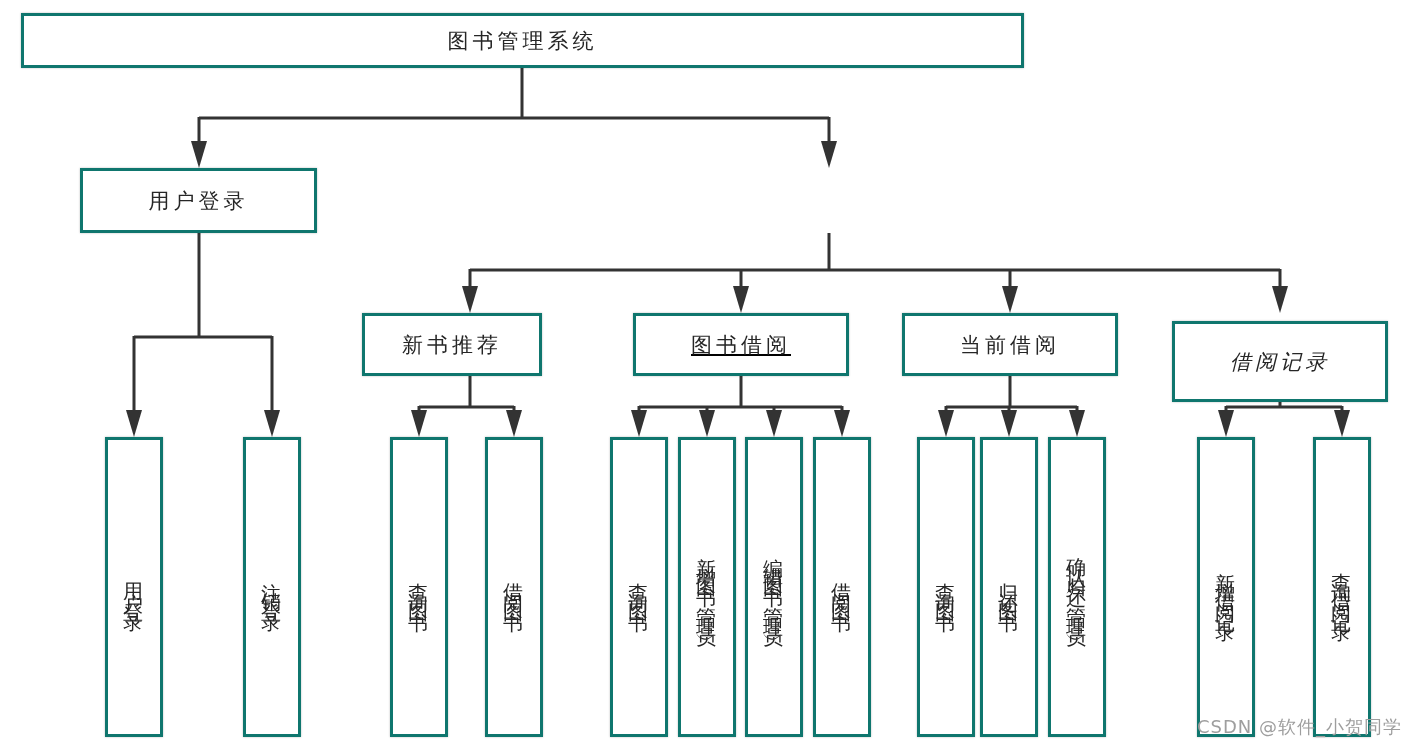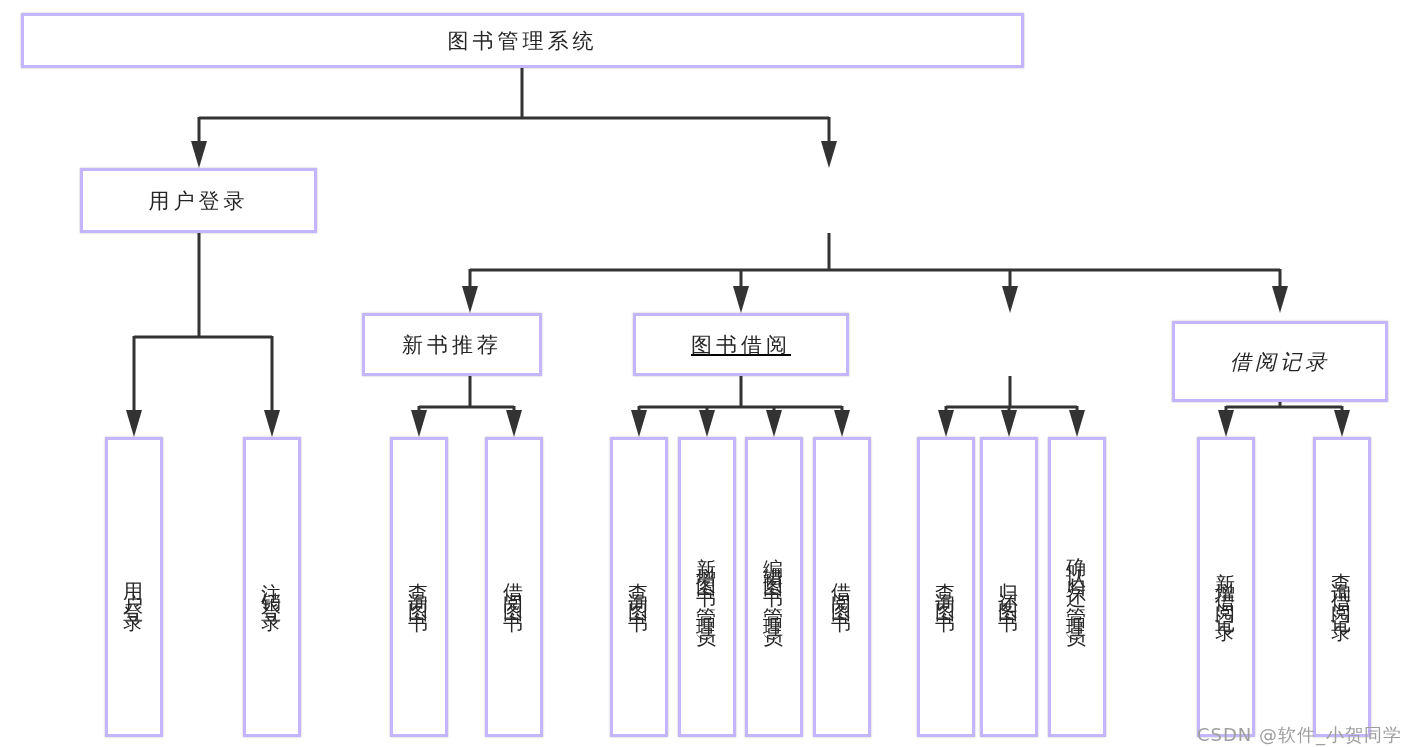--- a/index.html
+++ b/index.html
@@ -1,20 +1,20 @@
 <!DOCTYPE html>
 <html><head>
 <meta charset="utf-8">
 <style>
   html,body{margin:0;padding:0;background:#fff;}
   body{font-family:"DejaVu Sans","Liberation Sans",sans-serif;}
   #canvas{position:relative;width:1405px;height:747px;background:#ffffff;overflow:hidden;}
   #connector-svg{position:absolute;left:0;top:0;z-index:0;pointer-events:none;}
   .box{
-    position:absolute;background:#ffffff;border:3px solid #c4b5fd;box-sizing:border-box;
+    position:absolute;background:#ffffff;border:3px solid #0f766e;box-sizing:border-box;
     display:flex;align-items:center;justify-content:center;z-index:1;
     box-shadow:0 0 2px rgba(0,0,0,0.25);
   }
   .box .lbl{font-size:21px;letter-spacing:4px;color:#262626;white-space:nowrap;}
   .leaf .lbl{
     writing-mode:vertical-rl;text-orientation:mixed;
     font-size:20px;letter-spacing:10px;white-space:nowrap;
   }
   
   .root{left:21px;top:13px;width:1003px;height:55px;}
@@ -25,21 +25,21 @@
   .l3c{left:902px;top:313px;width:216px;height:63px;}
   .l3d{left:1172px;top:321px;width:216px;height:81px;font-style:italic;}
   
   .leaf{top:437px;width:58px;height:300px;}
   .u1{left:105px;} .u2{left:243px;}
   .n1{left:390px;} .n2{left:485px;}
   .b1{left:610px;} .b2{left:678px;} .b3{left:745px;} .b4{left:813px;}
   .c1{left:917px;} .c2{left:980px;} .c3{left:1048px;}
   .r1{left:1197px;} .r2{left:1313px;}
   .watermark{
-    position:absolute;right:3px;bottom:0;z-index:2;
+    position:absolute;right:3px;bottom:8px;z-index:2;
     font-size:18px;letter-spacing:1px;color:#9e9e9e;white-space:nowrap;
   }
 </style>
 </head>
 <body>
 
 <div id="canvas">
 
   <svg id="connector-svg" width="1405" height="747" viewBox="0 0 1405 747">
     <defs>
@@ -84,20 +84,23 @@
   <div class="box l2a">
     <span class="lbl">用户登录</span>
   </div>
 
   <div class="box l3a">
     <span class="lbl">新书推荐</span>
   </div>
   <div class="box l3b">
     <span class="lbl">图书借阅</span>
   </div>
+  <div class="box l3c">
+    <span class="lbl">当前借阅</span>
+  </div>
   <div class="box l3d">
     <span class="lbl">借阅记录</span>
   </div>
 
   <div class="box leaf u1">
     <span class="lbl">用户登录</span>
   </div>
   <div class="box leaf u2">
     <span class="lbl">注销登录</span>
   </div>

